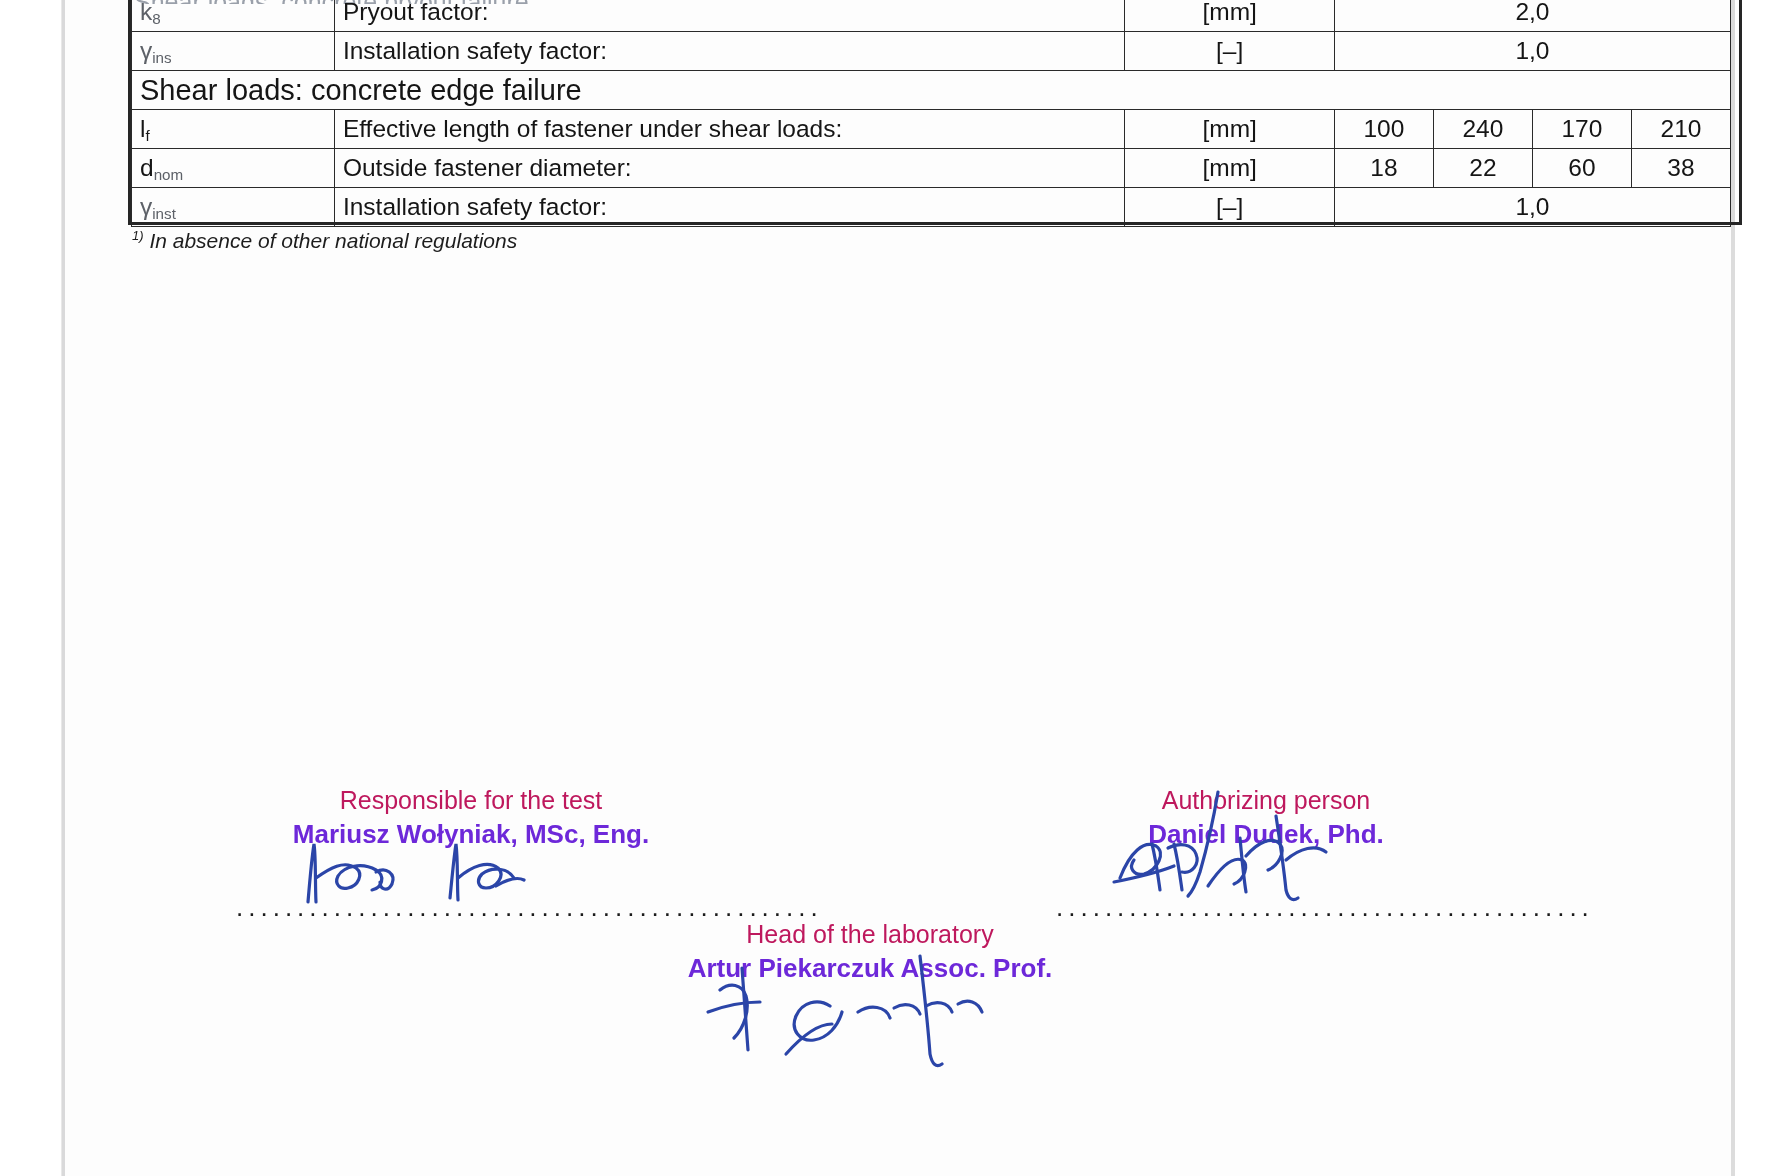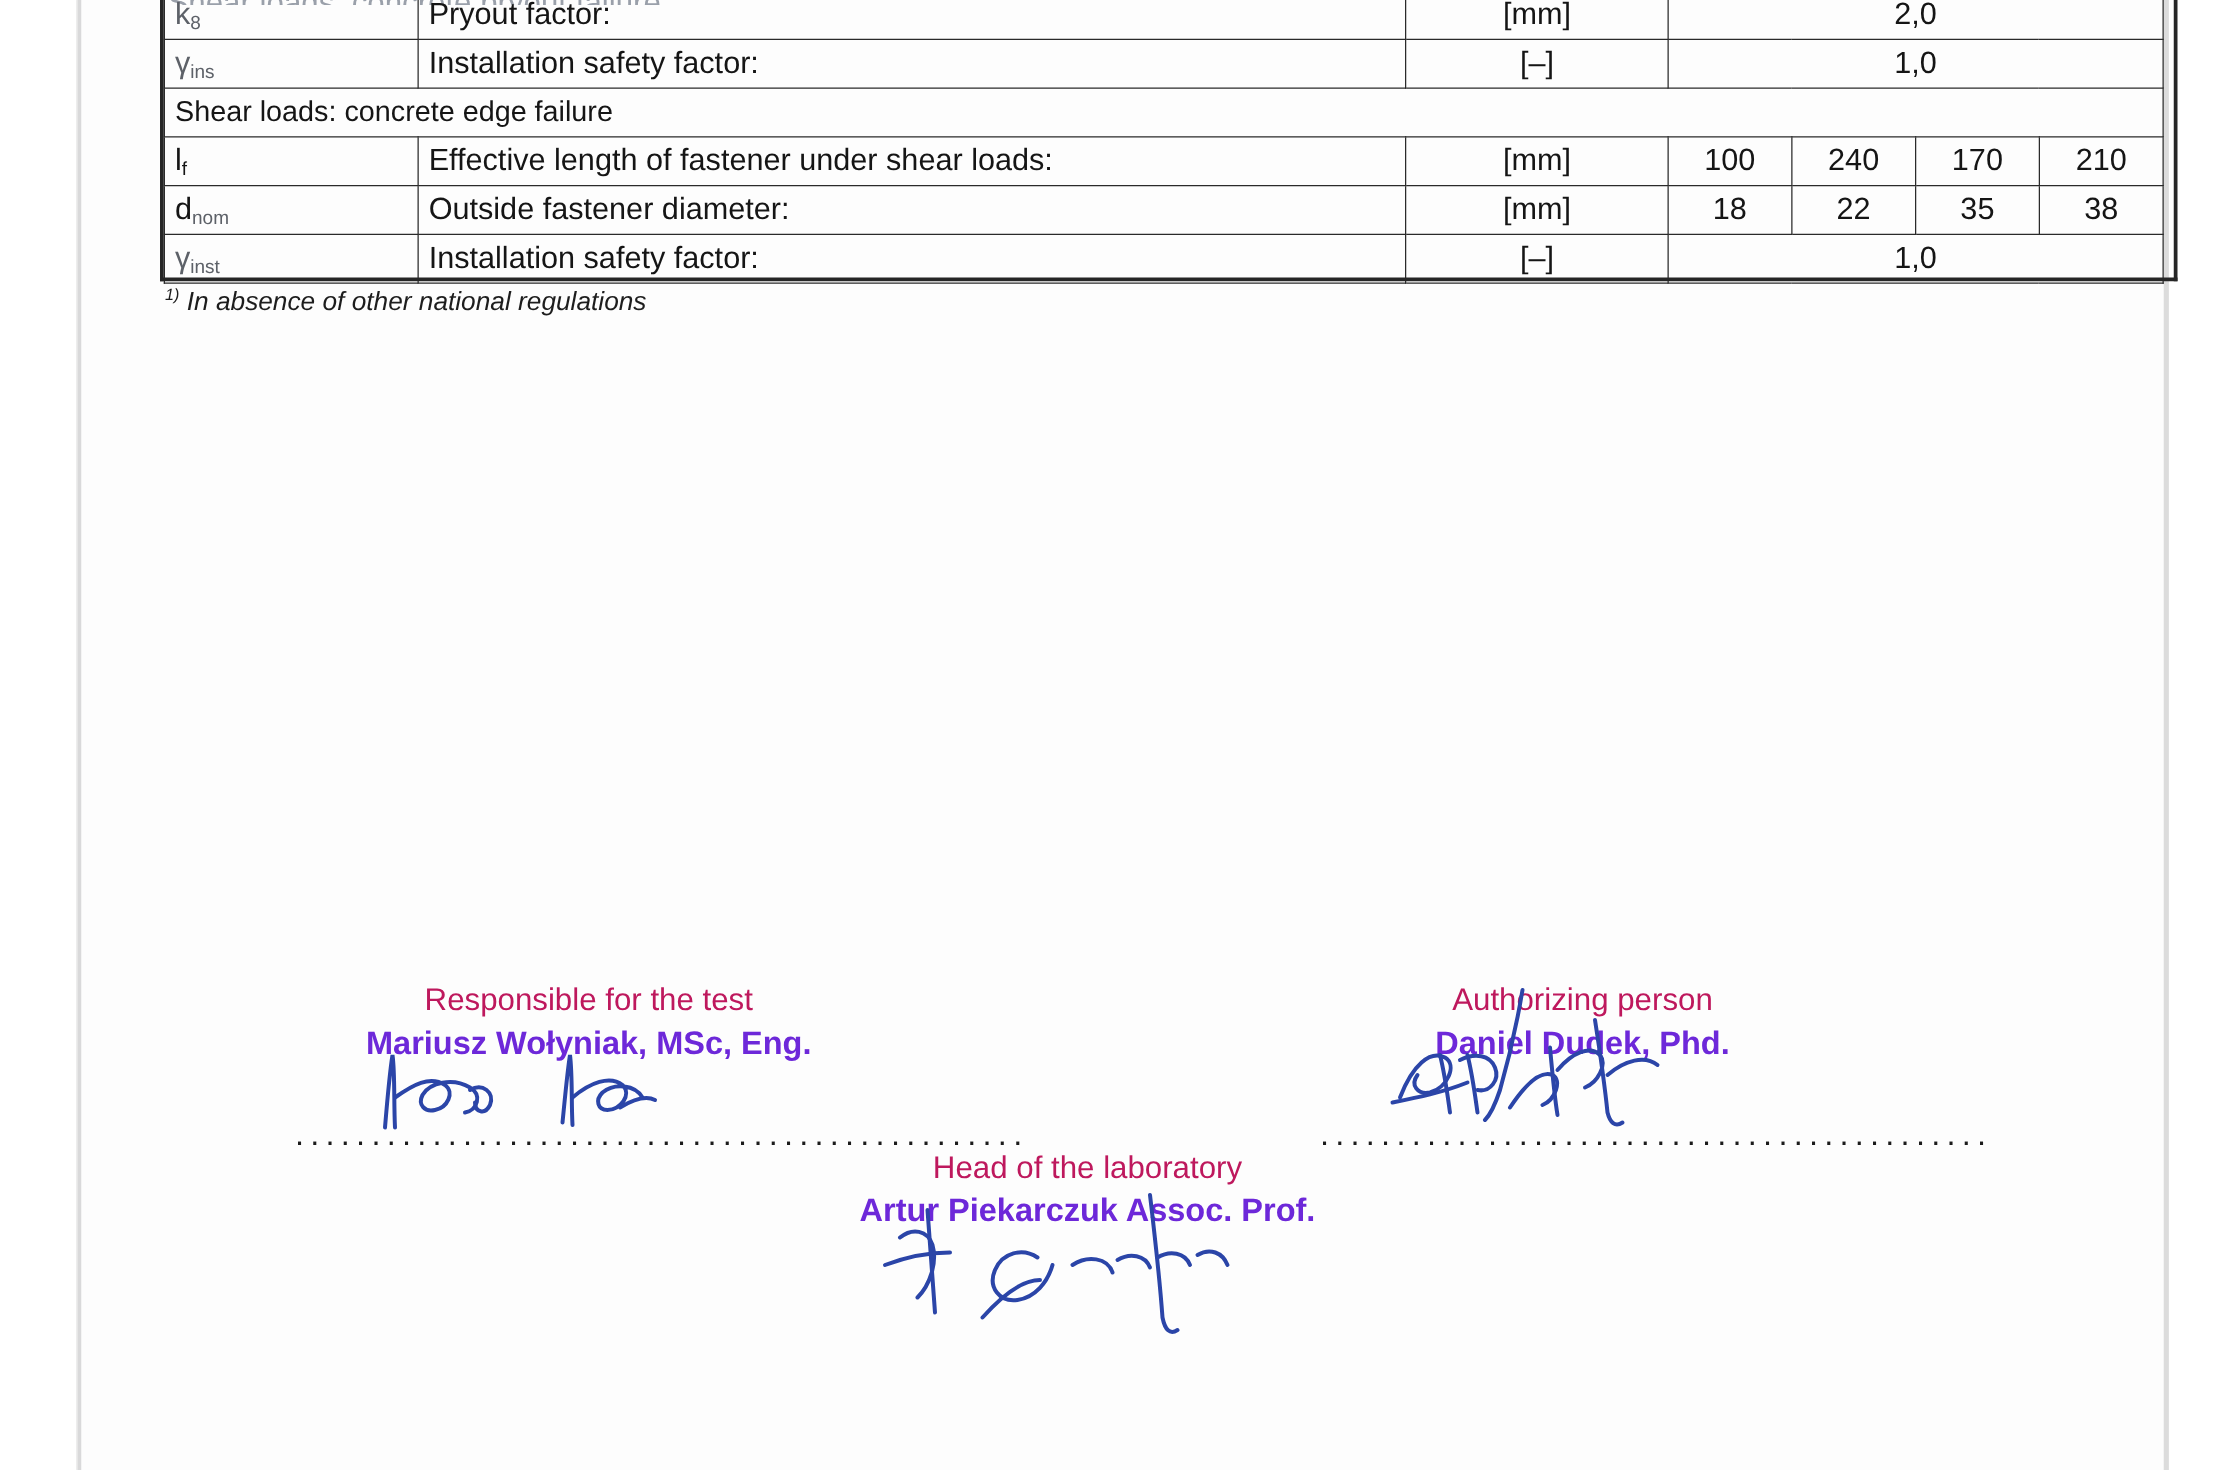--- a/index.html
+++ b/index.html
@@ -74,21 +74,21 @@
     top: -12px;
     width: 700px;
     font-size: 25px;
     color: #9aa0aa;
     white-space: nowrap;
     overflow: hidden;
     height: 16px;
   }
   .section-row td {
     text-align: left;
-    font-size: 23px;
+    font-size: 29px;
     padding-left: 10px;
   }
   .two-line { line-height: 1.16; }
   sub {
     font-size: 0.62em;
     vertical-align: baseline;
     position: relative;
     top: 4px;
   }
   .faint { color: #5d6168; }
@@ -188,21 +188,21 @@
       <td class="c-val">240</td>
       <td class="c-val">170</td>
       <td class="c-val">210</td>
     </tr>
     <tr>
       <td class="c-sym"><span>d<sub class="faint">nom</sub></span></td>
       <td class="c-desc">Outside fastener diameter:</td>
       <td class="c-unit">[mm]</td>
       <td class="c-val">18</td>
       <td class="c-val">22</td>
-      <td class="c-val">35</td>
+      <td class="c-val">60</td>
       <td class="c-val">38</td>
     </tr>
     <tr>
       <td class="c-sym"><span class="faint">γ<sub>inst</sub></span></td>
       <td class="c-desc">Installation safety factor:</td>
       <td class="c-unit">[–]</td>
       <td class="c-val" colspan="4">1,0</td>
     </tr>
   </tbody>
     </table>

